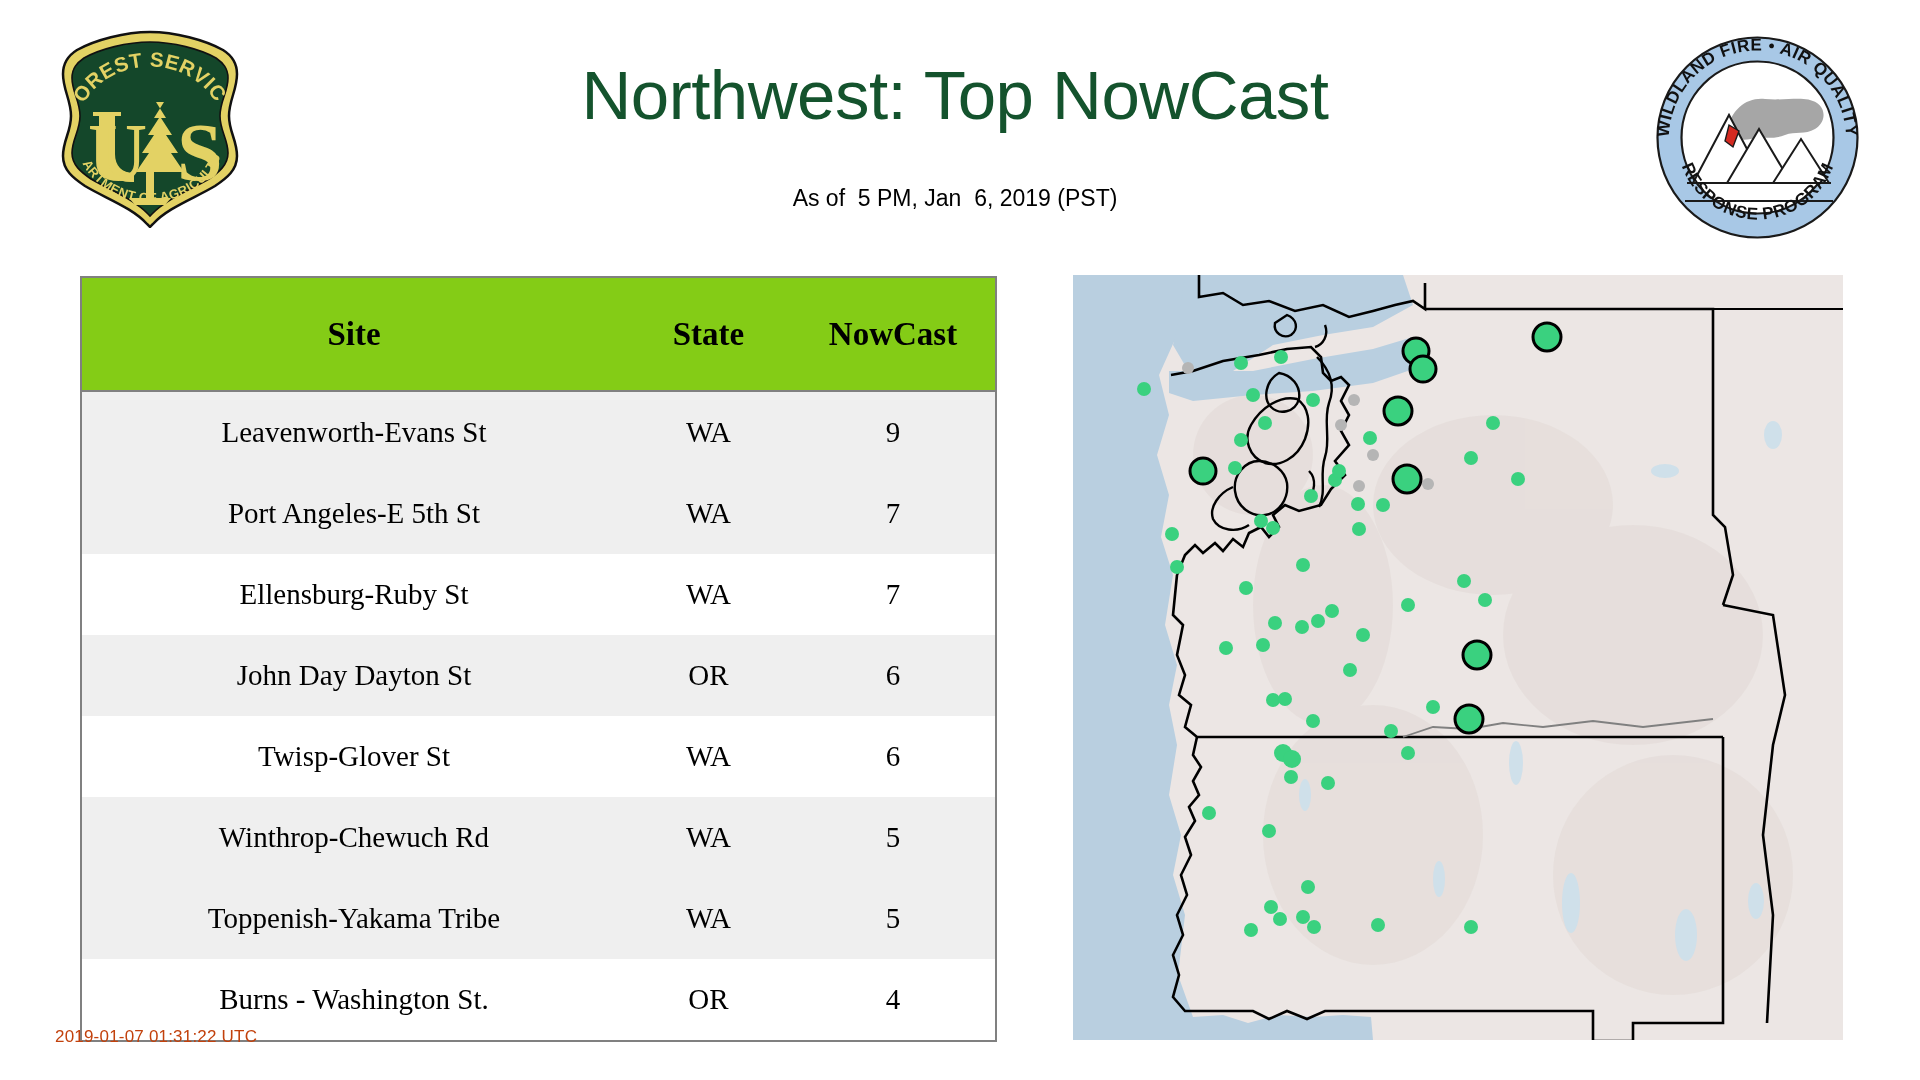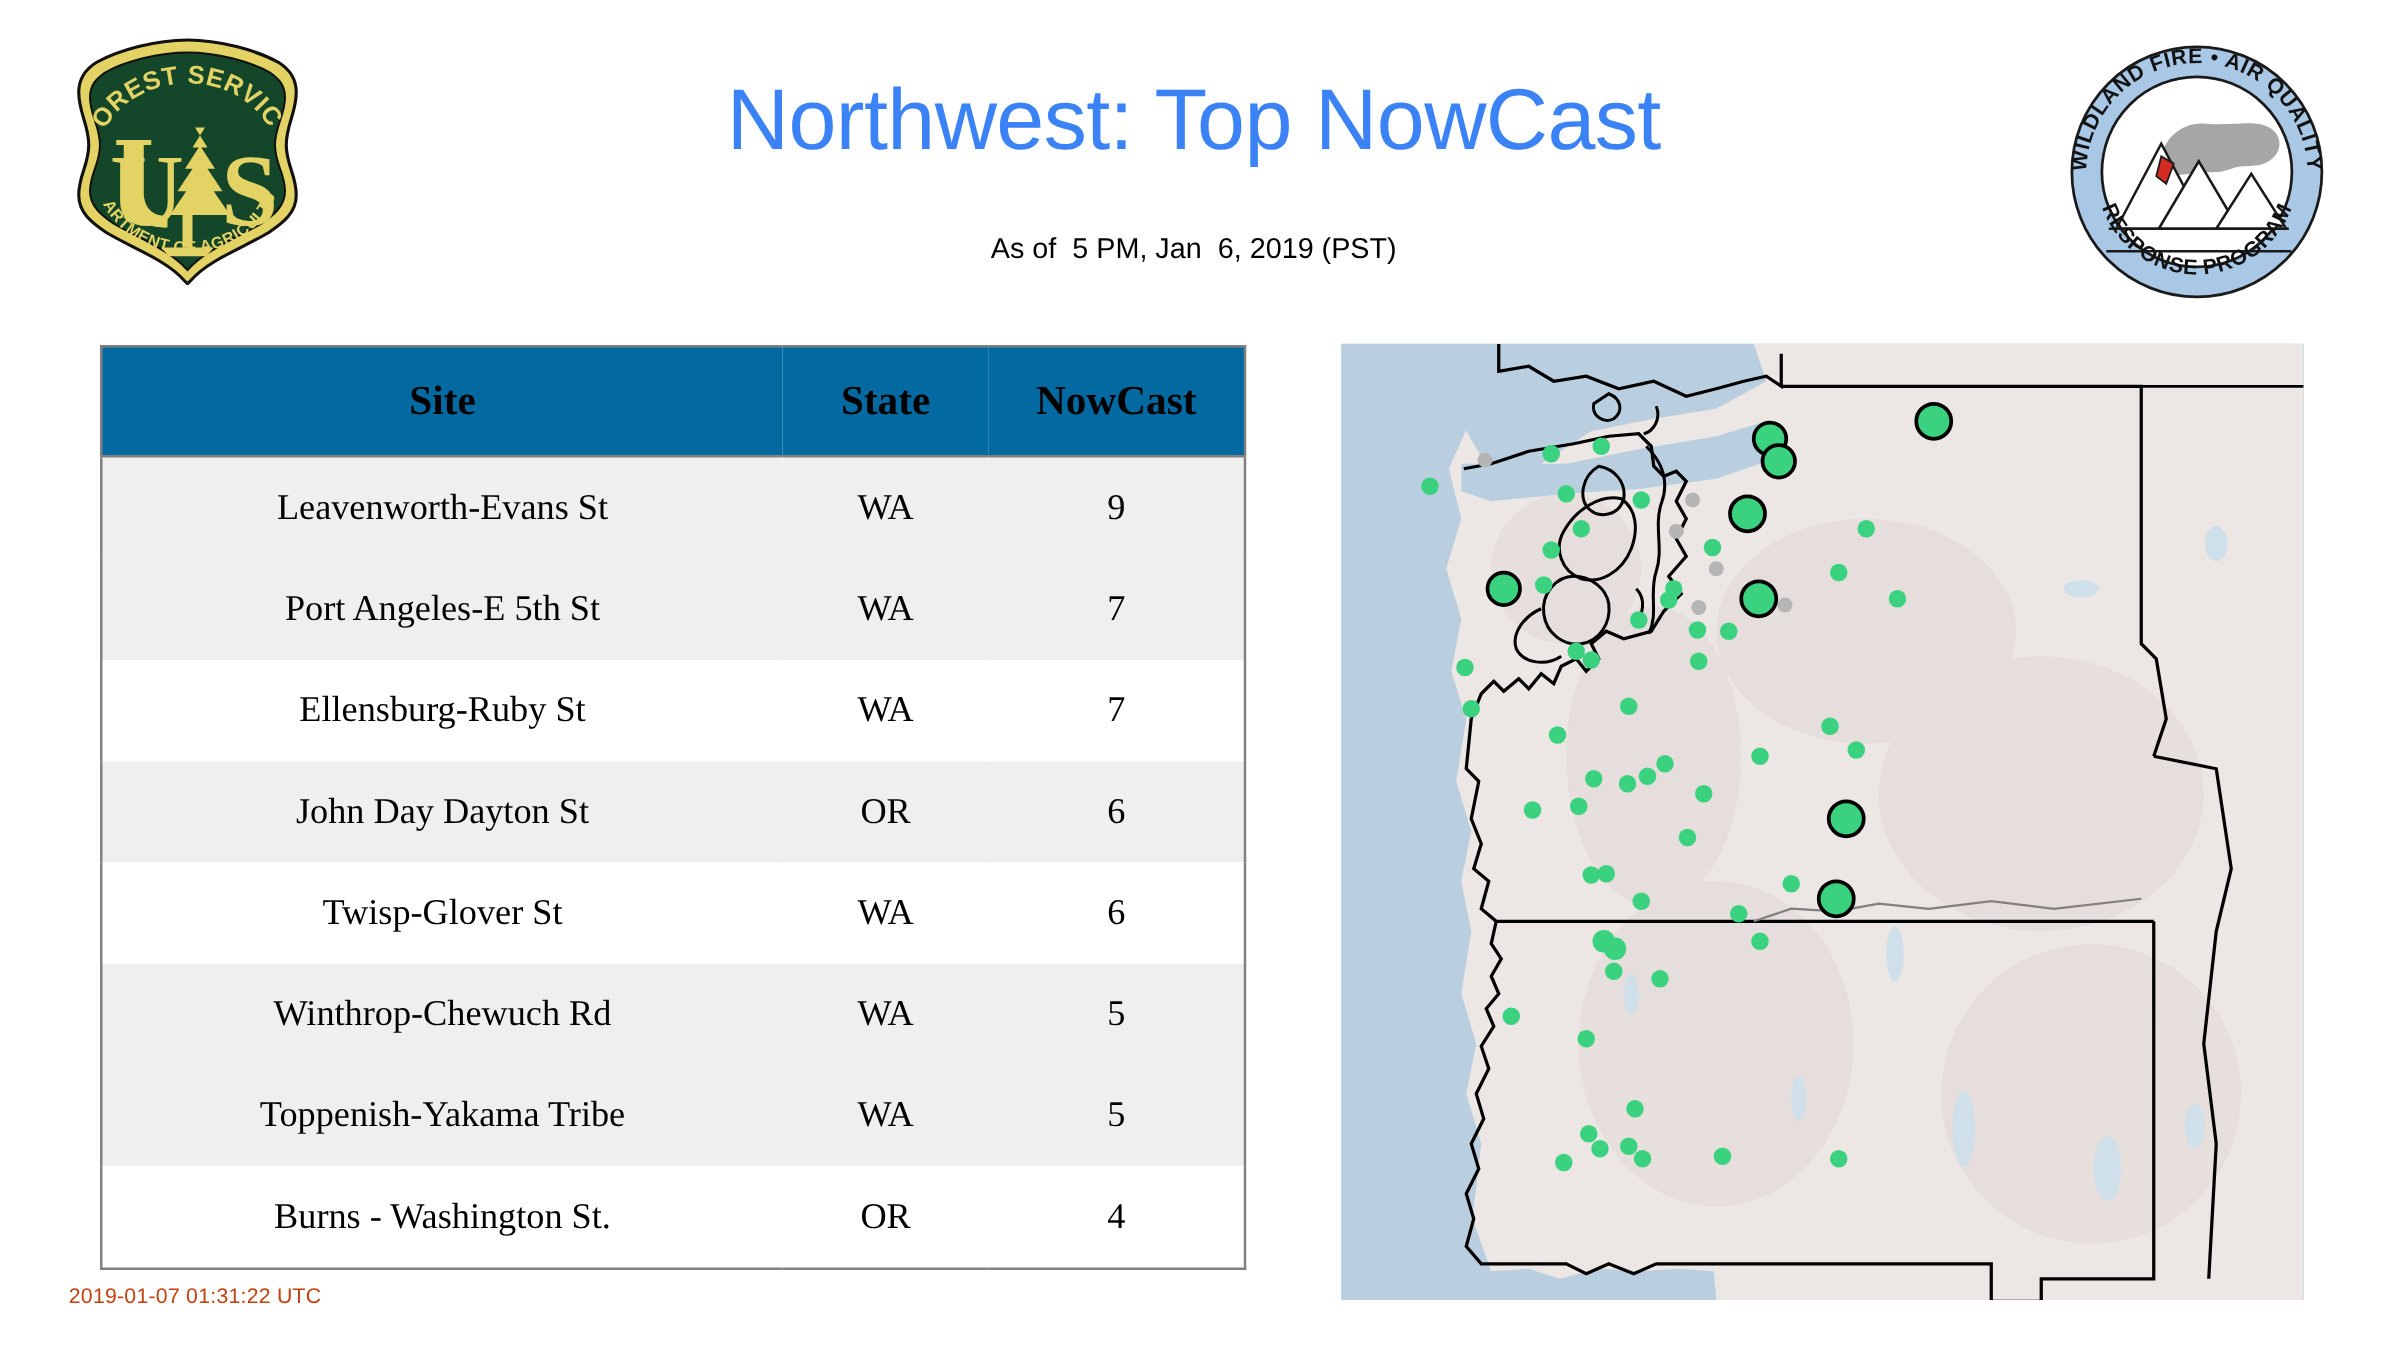--- a/index.html
+++ b/index.html
@@ -32,21 +32,21 @@
   }
   #title {
     position: absolute;
     left: 260px;
     top: 56px;
     width: 1390px;
     text-align: center;
     font-family: "Liberation Sans Narrow", "Liberation Sans", sans-serif;
     font-size: 69px;
     font-weight: 400;
-    color: #3b82f6;
+    color: #14532d;
     letter-spacing: -0.5px;
     white-space: pre;
   }
   #subtitle {
     position: absolute;
     left: 260px;
     top: 185px;
     width: 1390px;
     text-align: center;
     font-family: "Liberation Sans", sans-serif;
@@ -64,28 +64,28 @@
     width: 915px;
   }
   table.nowcast {
     border-collapse: collapse;
     width: 915px;
     table-layout: fixed;
     border: 2px solid #808080;
     font-family: "Liberation Serif", serif;
   }
   table.nowcast th {
-    background: #0369a1;
+    background: #84cc16;
     font-family: "Liberation Serif", serif;
     font-weight: bold;
     font-size: 33px;
     color: #000000;
     height: 86px;
     border-bottom: 2px solid #808080;
-    padding: 0;
+    padding: 13px;
     vertical-align: middle;
   }
   table.nowcast td {
     font-family: "Liberation Serif", serif;
     font-size: 29px;
     color: #000000;
     height: 57px;
     padding: 12px;
     vertical-align: middle;
     text-align: center;

